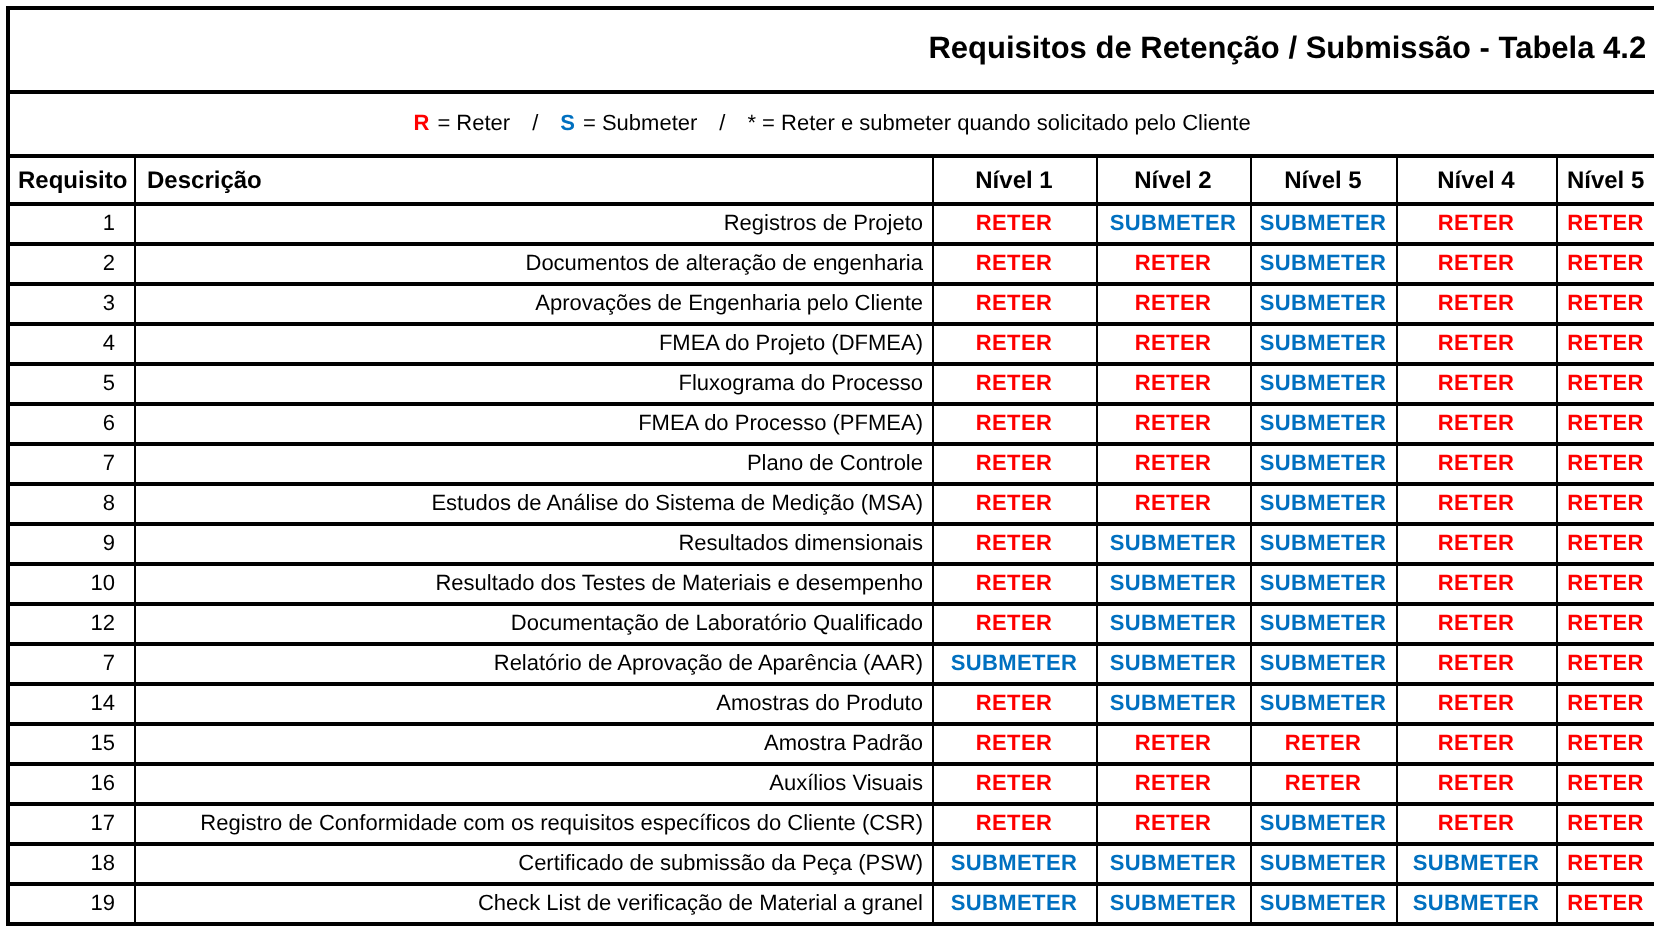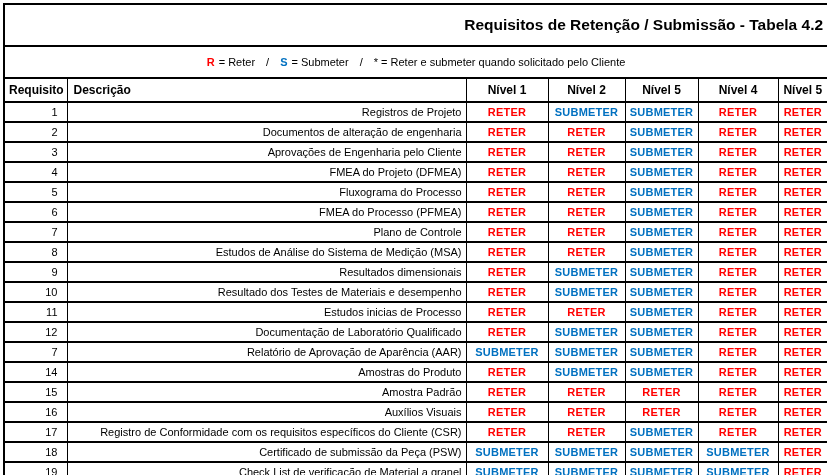--- a/index.html
+++ b/index.html
@@ -142,29 +142,20 @@
       <tr class="data-row">
         <td class="req-cell">10</td>
         <td class="desc-cell">Resultado dos Testes de Materiais e desempenho</td>
         <td class="level-cell reter">RETER</td>
         <td class="level-cell submeter">SUBMETER</td>
         <td class="level-cell submeter">SUBMETER</td>
         <td class="level-cell reter">RETER</td>
         <td class="level-cell reter">RETER</td>
       </tr>
       <tr class="data-row">
-        <td class="req-cell">11</td>
-        <td class="desc-cell">Estudos inicias de Processo</td>
-        <td class="level-cell reter">RETER</td>
-        <td class="level-cell reter">RETER</td>
-        <td class="level-cell submeter">SUBMETER</td>
-        <td class="level-cell reter">RETER</td>
-        <td class="level-cell reter">RETER</td>
-      </tr>
-      <tr class="data-row">
         <td class="req-cell">12</td>
         <td class="desc-cell">Documentação de Laboratório Qualificado</td>
         <td class="level-cell reter">RETER</td>
         <td class="level-cell submeter">SUBMETER</td>
         <td class="level-cell submeter">SUBMETER</td>
         <td class="level-cell reter">RETER</td>
         <td class="level-cell reter">RETER</td>
       </tr>
       <tr class="data-row">
         <td class="req-cell">7</td>

